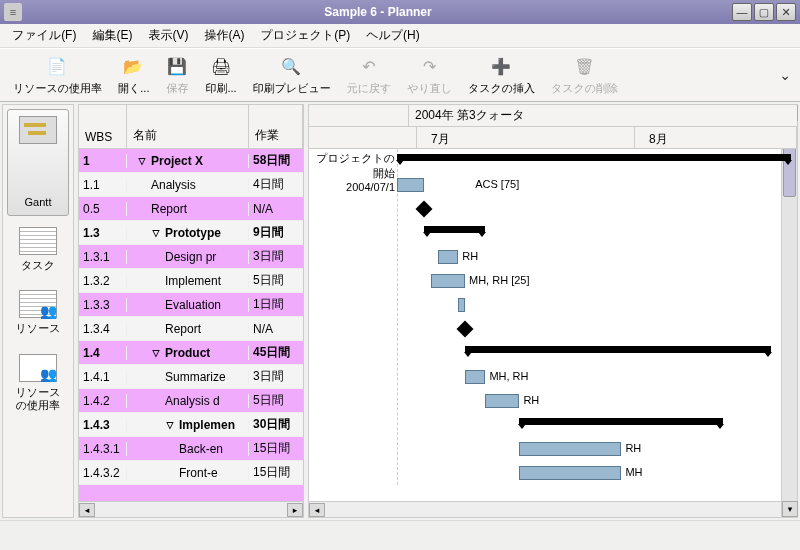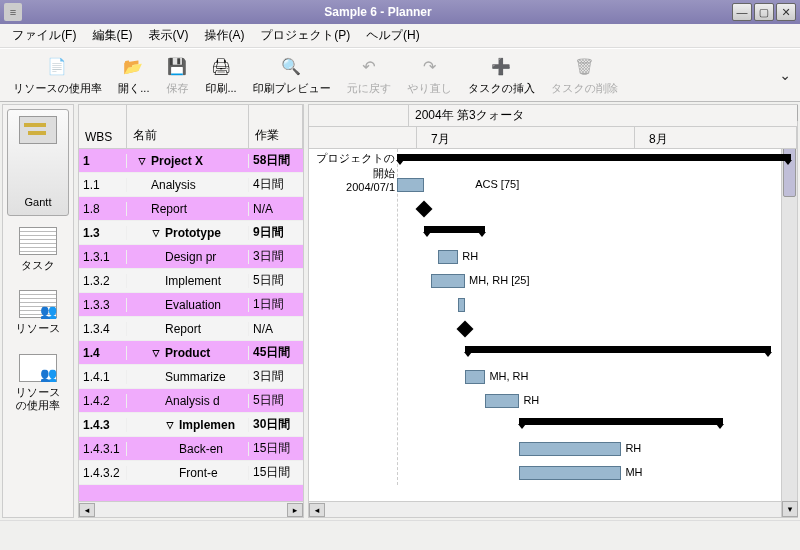--- a/index.html
+++ b/index.html
@@ -161,21 +161,21 @@
           <div class="col-wbs">1</div>
           <div class="col-name" style="padding-left:10px"><span class="tri">▽</span>Project X</div>
           <div class="col-work">58日間</div>
         </div>
         <div class="task-row">
           <div class="col-wbs">1.1</div>
           <div class="col-name" style="padding-left:24px">Analysis</div>
           <div class="col-work">4日間</div>
         </div>
         <div class="task-row">
-          <div class="col-wbs">1.8</div>
+          <div class="col-wbs">0.5</div>
           <div class="col-name" style="padding-left:24px">Report</div>
           <div class="col-work">N/A</div>
         </div>
         <div class="task-row summary">
           <div class="col-wbs">1.3</div>
           <div class="col-name" style="padding-left:24px"><span class="tri">▽</span>Prototype</div>
           <div class="col-work">9日間</div>
         </div>
         <div class="task-row">
           <div class="col-wbs">1.3.1</div>

